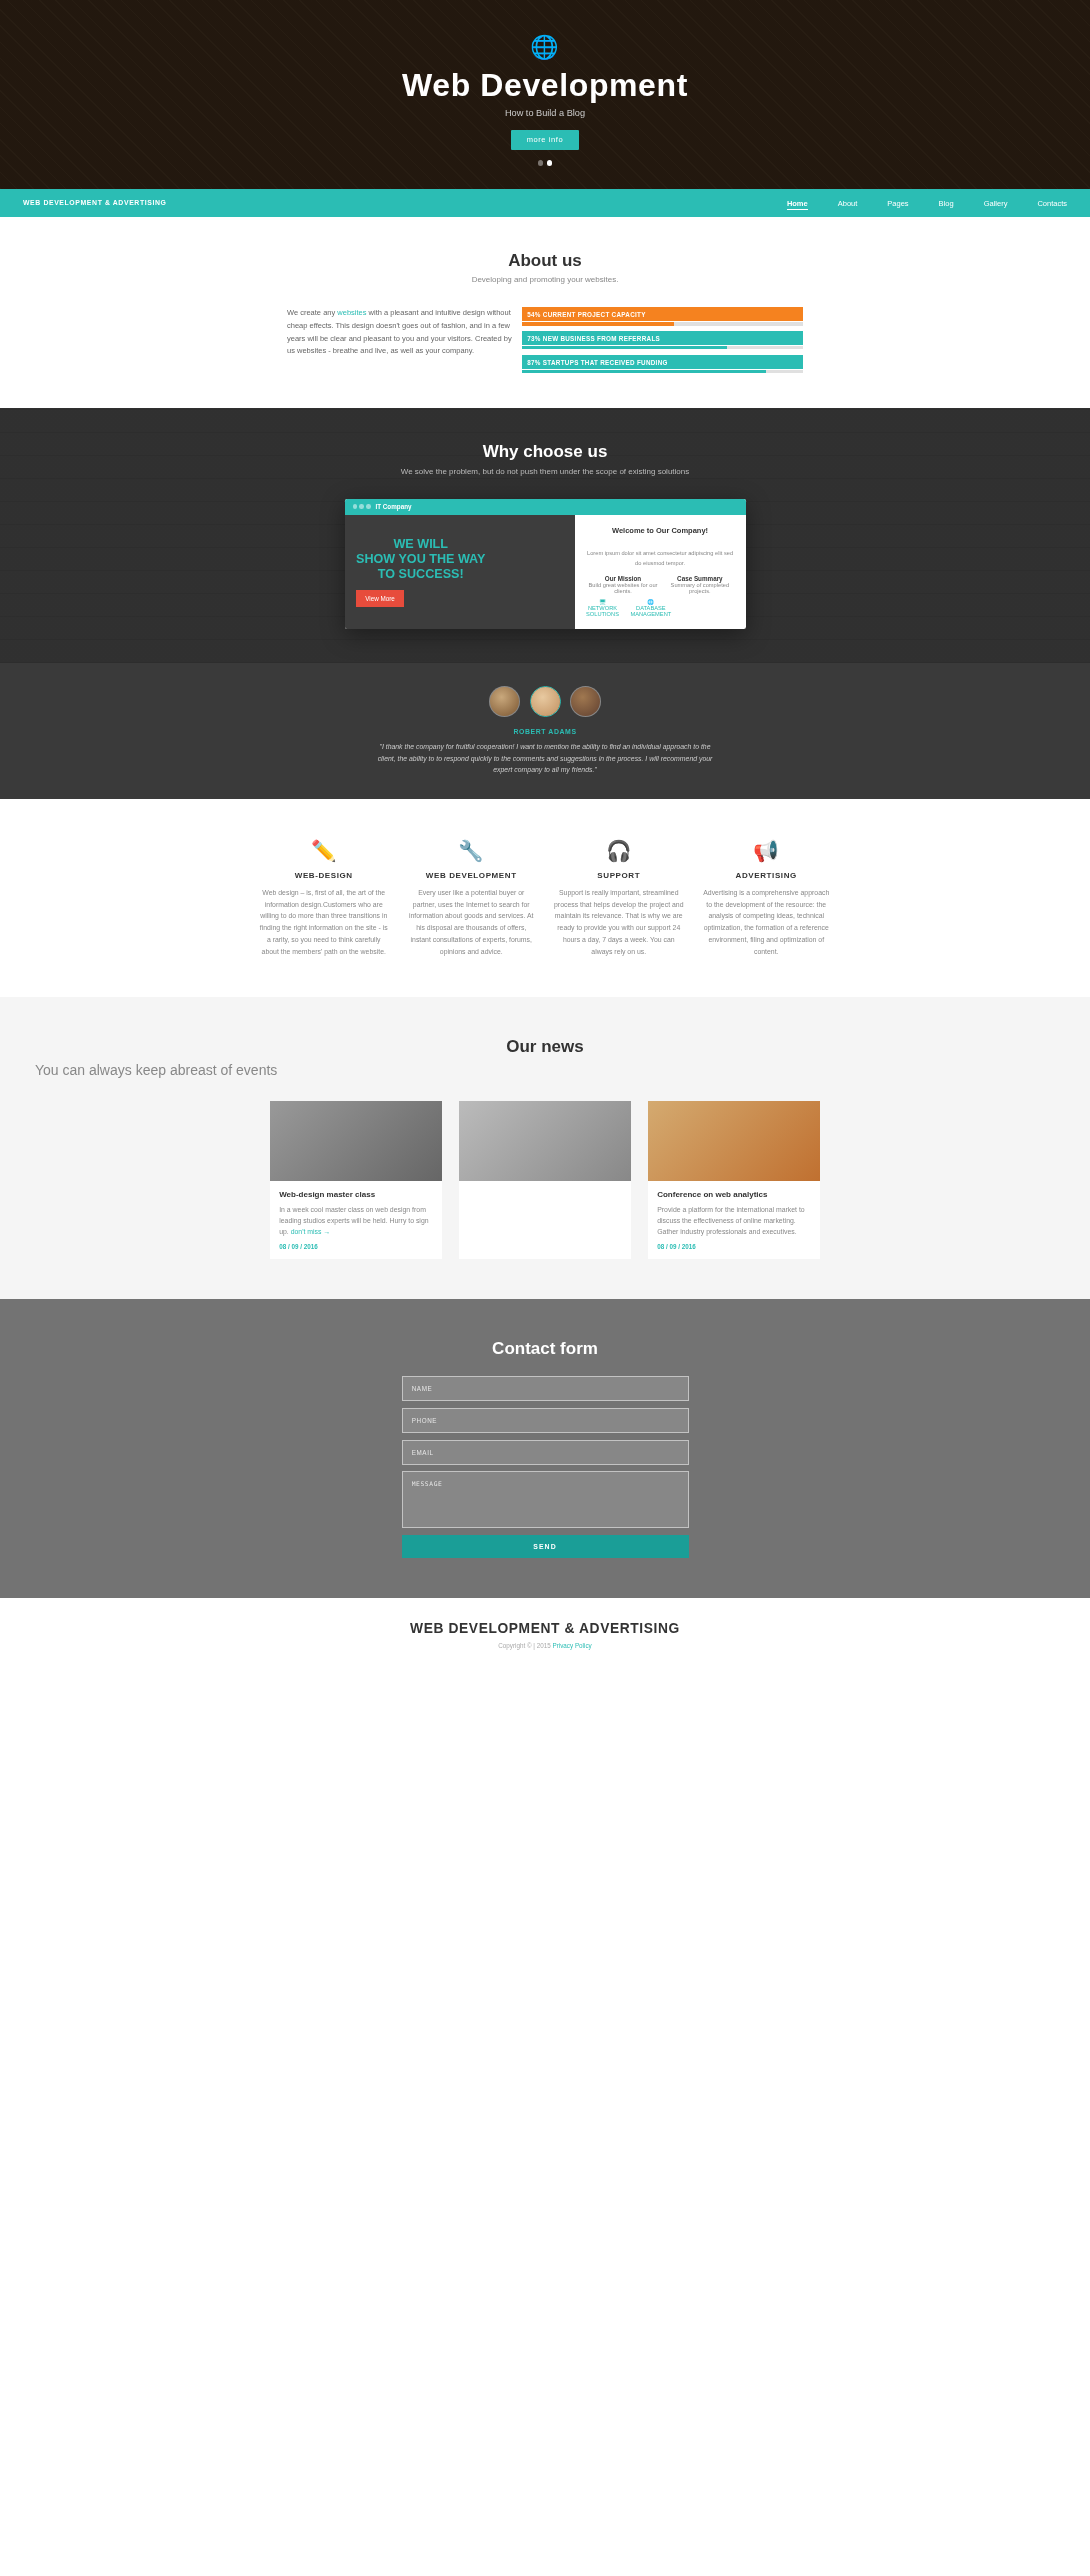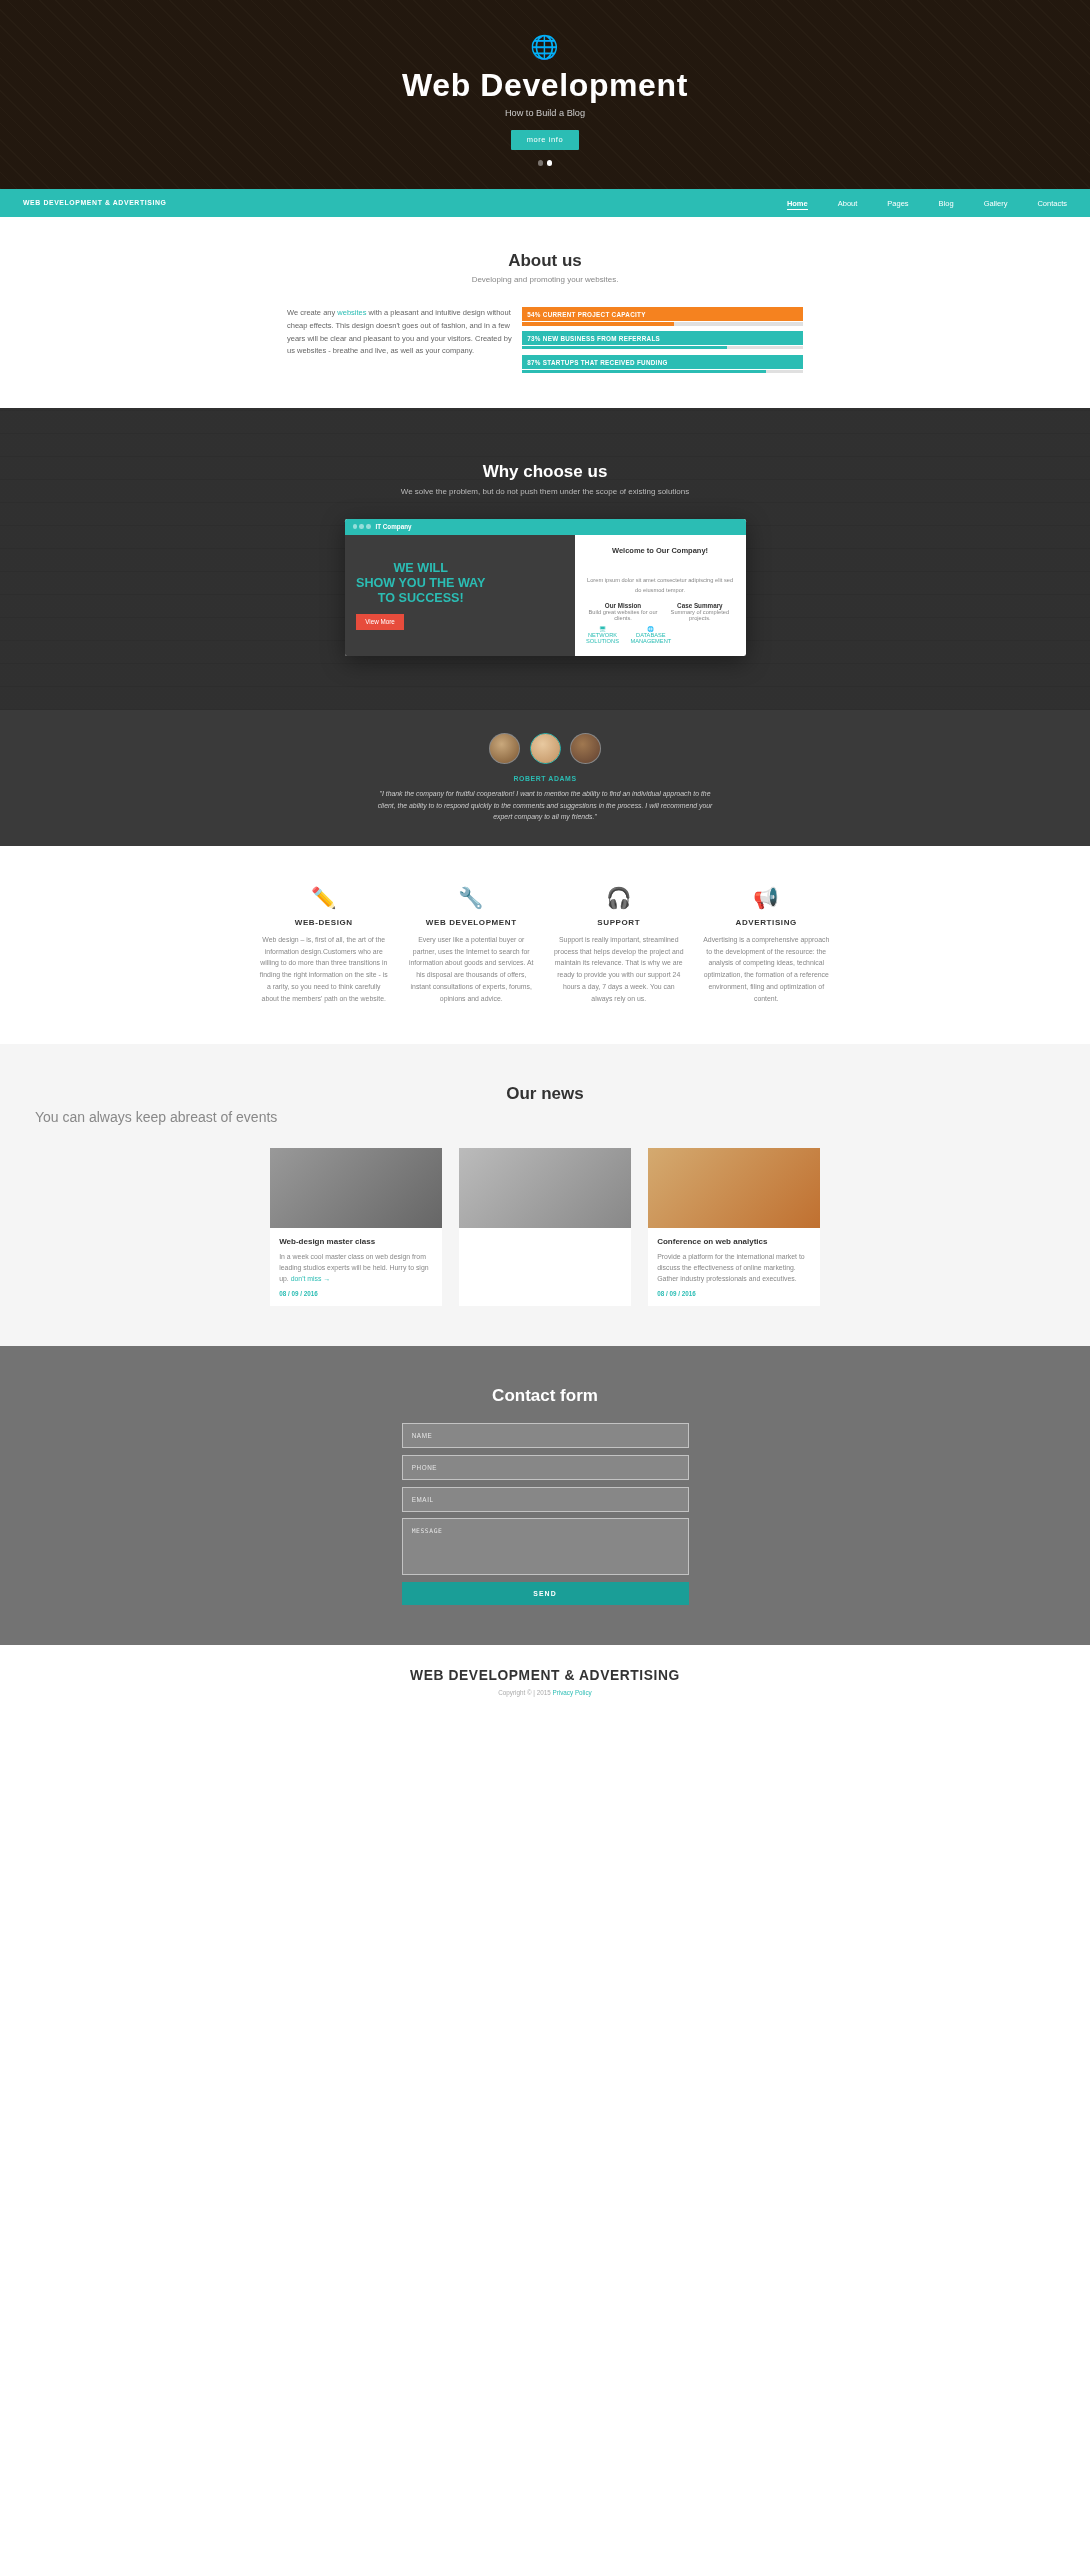--- a/index.html
+++ b/index.html
@@ -75,21 +75,21 @@
     .bar-label.teal { background: #2bbdb4; }
     .bar-track { background: #e0e0e0; height: 3.4px; width: 100%; }
     .bar-fill { height: 3.4px; }
     .bar-fill.orange { background: #f5821f; }
     .bar-fill.teal { background: #2bbdb4; }
 
     
     .why-section {
       background: linear-gradient(rgba(40,40,40,0.82), rgba(40,40,40,0.82)),
         repeating-linear-gradient(0deg, #444 0px, #444 0.6px, #555 0.6px, #555 23px);
-      padding: 54px 23px;
+      padding: 34px 23px;
       text-align: center;
       color: #fff;
     }
     .why-section .section-title { color: #fff; }
     .why-section .section-subtitle { color: #bbb; margin-bottom: 23px; }
     .mockup-container {
       max-width: 401px;
       margin: 0 auto;
       background: #fff;
       border-radius: 2.3px;
@@ -115,21 +115,21 @@
       padding: 17px 11.5px;
       display: flex;
       flex-direction: column;
       align-items: flex-start;
       justify-content: center;
     }
     .mockup-headline { font-size: 12.6px; font-weight: 900; color: #fff; line-height: 1.2; margin-bottom: 8px; }
     .mockup-headline span { color: #2bbdb4; }
     .mockup-cta { background: #e74c3c; color: #fff; border: none; padding: 4.6px 9.2px; font-size: 6.3px; cursor: pointer; }
     .mockup-right { flex: 1; padding: 11.5px; }
-    .mockup-section-title { font-size: 7.5px; font-weight: 700; color: #333; margin-bottom: 21px; }
+    .mockup-section-title { font-size: 7.5px; font-weight: 700; color: #333; margin-bottom: 14px; }
     .mockup-text-block { font-size: 5.7px; color: #888; line-height: 1.6; margin-bottom: 6.9px; }
     .mockup-mission { display: flex; gap: 5.7px; font-size: 5.7px; color: #555; }
     .mockup-icons-row { display: flex; gap: 11.5px; margin-top: 5.7px; }
     .mockup-icon-item { text-align: center; font-size: 5.7px; color: #2bbdb4; }
 
     
     .testimonials-section {
       background: #3a3a3a;
       padding: 23px;
       text-align: center;

